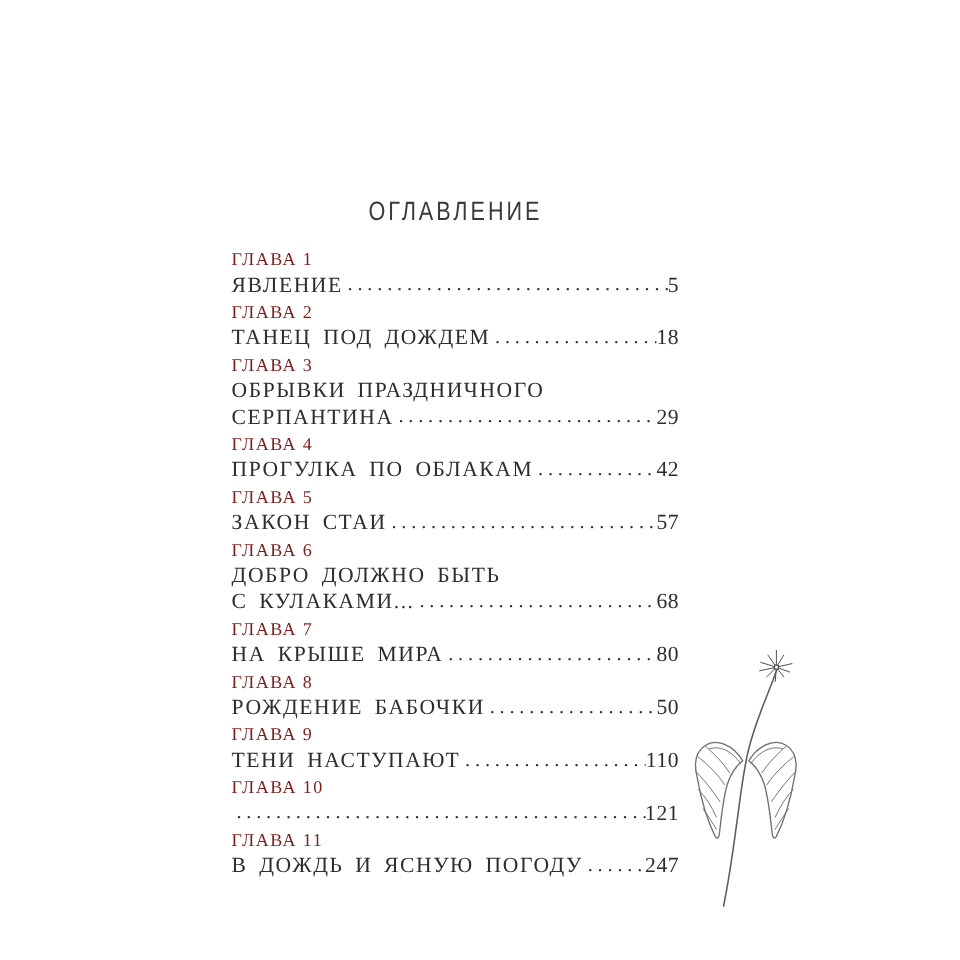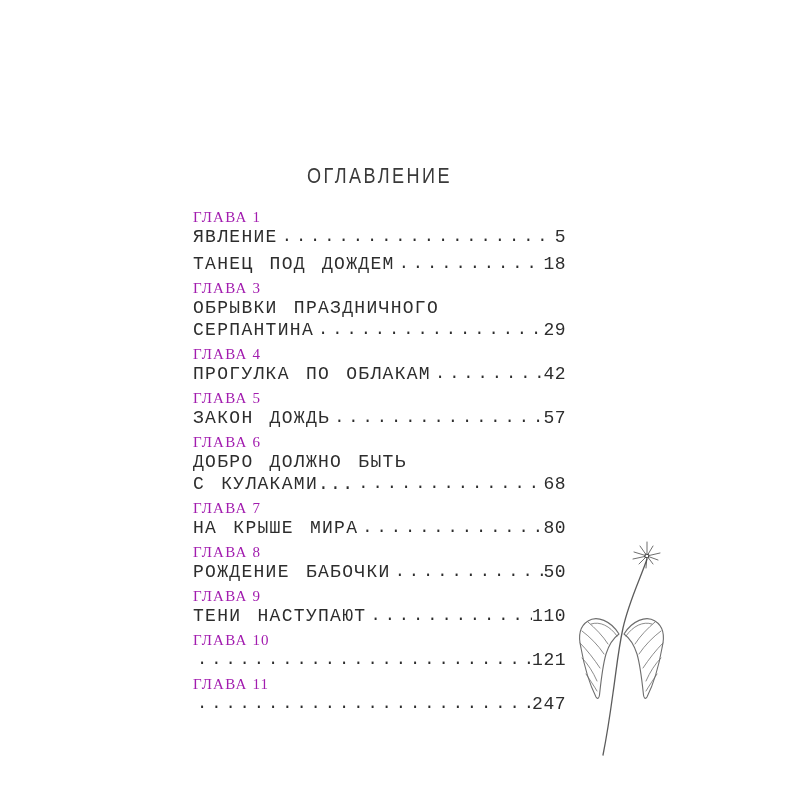--- a/index.html
+++ b/index.html
@@ -29,31 +29,30 @@
     line-height: 28px;
     transform: scaleX(0.82);
     transform-origin: 50% 50%;
   }
   .toc-list { }
   .entry { margin-bottom: 5px; }
   .chapter-label {
     font-size: 15px;
     line-height: 17px;
     letter-spacing: 1.2px;
-    color: #a21caf;
+    color: #7f1d1d;
   }
   .title-row {
     display: flex;
     align-items: flex-start;
     font-size: 18px;
     line-height: 22px;
     letter-spacing: 1.3px;
     word-spacing: 4px;
     color: #2d2d2d;
-    font-family: Liberation Mono, monospace;
   }
   .title-text { flex: 0 0 auto; white-space: nowrap; line-height: 22px; }
   .leader {
     flex: 1 1 auto;
     min-width: 0;
     overflow: hidden;
     white-space: nowrap;
     font-size: 17px;
     line-height: 22px;
     letter-spacing: 4px;
@@ -86,20 +85,21 @@
   <div class="entry">
     <div class="chapter-label">ГЛАВА 1</div>
   <div class="title-row">
             <span class="title-text">ЯВЛЕНИЕ</span>
             <span class="leader">..........................................................................................</span>
             <span class="page-num">5</span>
           </div>
         </div>
 
   <div class="entry">
+    <div class="chapter-label">ГЛАВА 2</div>
   <div class="title-row">
             <span class="title-text">ТАНЕЦ ПОД ДОЖДЕМ</span>
             <span class="leader">..........................................................................................</span>
             <span class="page-num">18</span>
           </div>
         </div>
 
   <div class="entry">
     <div class="chapter-label">ГЛАВА 3</div>
   <div class="title-row">
@@ -117,21 +117,21 @@
   <div class="title-row">
             <span class="title-text">ПРОГУЛКА ПО ОБЛАКАМ</span>
             <span class="leader">..........................................................................................</span>
             <span class="page-num">42</span>
           </div>
         </div>
 
   <div class="entry">
     <div class="chapter-label">ГЛАВА 5</div>
   <div class="title-row">
-            <span class="title-text">ЗАКОН ДОЖДЬ</span>
+            <span class="title-text">ЗАКОН СТАИ</span>
             <span class="leader">..........................................................................................</span>
             <span class="page-num">57</span>
           </div>
         </div>
 
   <div class="entry">
     <div class="chapter-label">ГЛАВА 6</div>
   <div class="title-row">
             <span class="title-text">ДОБРО ДОЛЖНО БЫТЬ</span>
           </div>
@@ -173,20 +173,21 @@
     <div class="chapter-label">ГЛАВА 10</div>
   <div class="title-row">
             <span class="leader">..........................................................................................</span>
             <span class="page-num">121</span>
           </div>
         </div>
 
   <div class="entry">
     <div class="chapter-label">ГЛАВА 11</div>
   <div class="title-row">
+            <span class="title-text">В ДОЖДЬ И ЯСНУЮ ПОГОДУ</span>
             <span class="leader">..........................................................................................</span>
             <span class="page-num">247</span>
           </div>
         </div>
 </div>
   </div>
 
   <svg class="illustration" viewBox="0 0 110 230" xmlns="http://www.w3.org/2000/svg">
 
     <path d="M74,26 C68,44 56,68 50,95 C45,118 43,140 40,160 C37,182 34,202 30,222" fill="none" stroke="#5c5c5c" stroke-width="1.3" stroke-linecap="round"></path>

